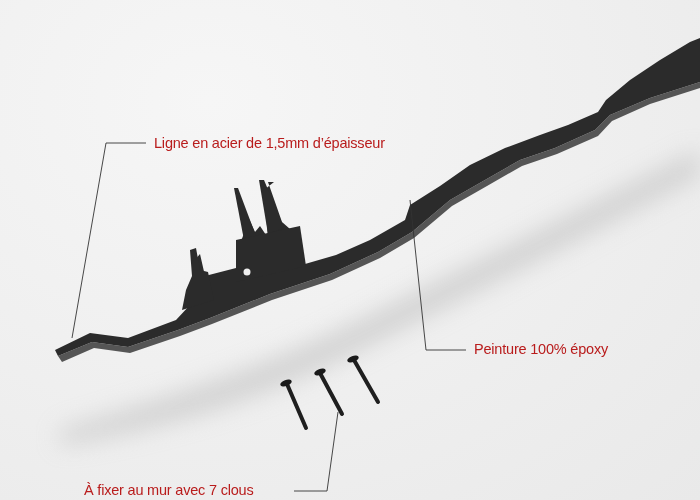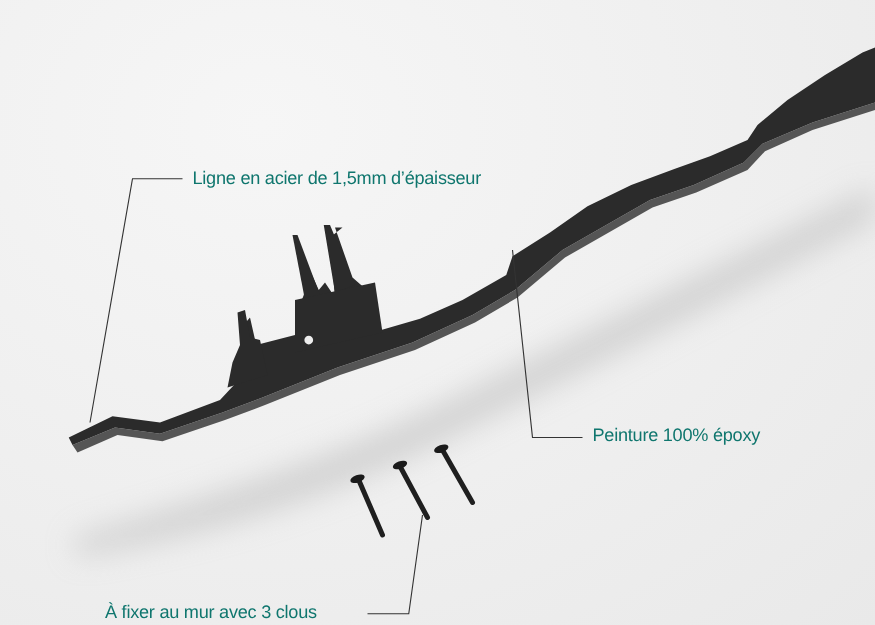--- a/index.html
+++ b/index.html
@@ -9,21 +9,21 @@
       font-family: "Liberation Sans", sans-serif;
     }
     .bg {
       position: absolute; inset: 0;
       background:
         radial-gradient(ellipse at 30% 20%, #f6f6f6 0%, #efefef 55%, #e9e9e9 100%);
     }
     svg.scene { position: absolute; left: 0; top: 0; }
     .label {
       position: absolute;
-      color: #0f766e;
+      color: #b91c1c;
       font-size: 14.5px;
       letter-spacing: -0.2px;
       white-space: nowrap;
     }
     #label-steel { left: 154px; top: 135px; }
     #label-paint { left: 474px; top: 341px; text-align: center; }
     #label-nails { left: 84px; top: 482px; }
   </style>
 </head>
 <body>
@@ -63,13 +63,13 @@
     <ellipse cx="353" cy="359" rx="6" ry="3" fill="#1a1a1a" transform="rotate(-20 353 359)"></ellipse>
   </g>
 
   <polyline points="146,143 106,143 72,338" fill="none" stroke="#333" stroke-width="0.9"></polyline>
   <polyline points="410,200 426,350 466,350" fill="none" stroke="#333" stroke-width="0.9"></polyline>
   <polyline points="338,412 327,491 294,491" fill="none" stroke="#333" stroke-width="0.9"></polyline>
 </svg>
 
 <div class="label" id="label-steel">Ligne en acier de 1,5mm d’épaisseur</div>
 <div class="label" id="label-paint">Peinture 100% époxy</div>
-<div class="label" id="label-nails">À fixer au mur avec 3 clous</div>
+<div class="label" id="label-nails">À fixer au mur avec 7 clous</div>
 
 </body></html>

